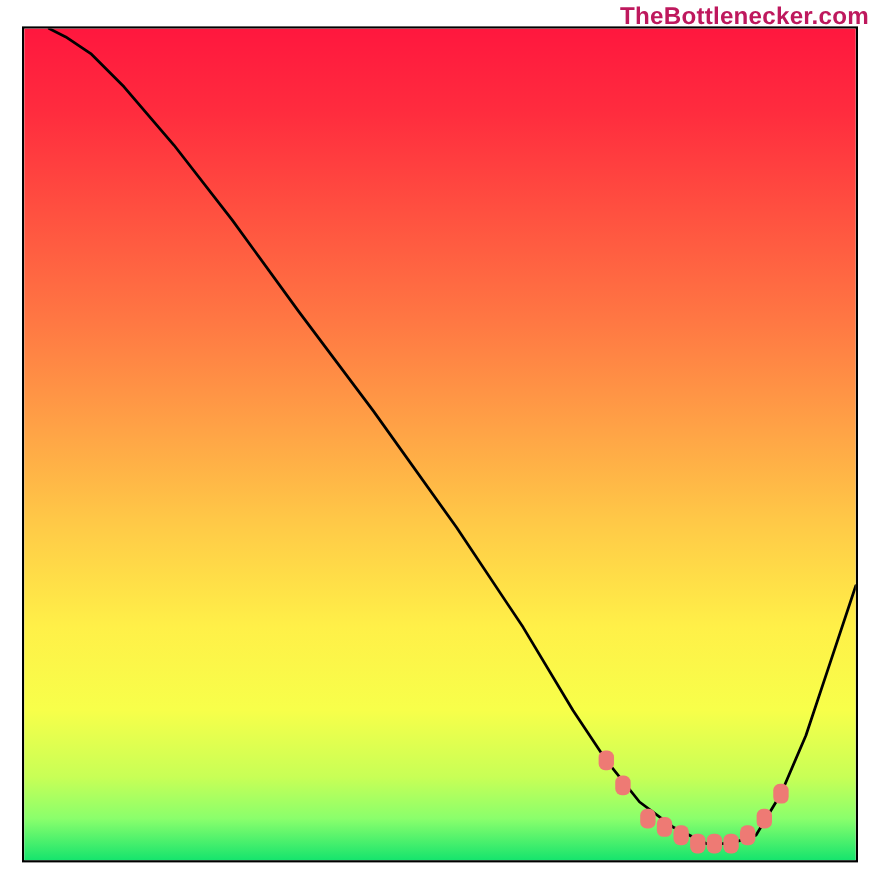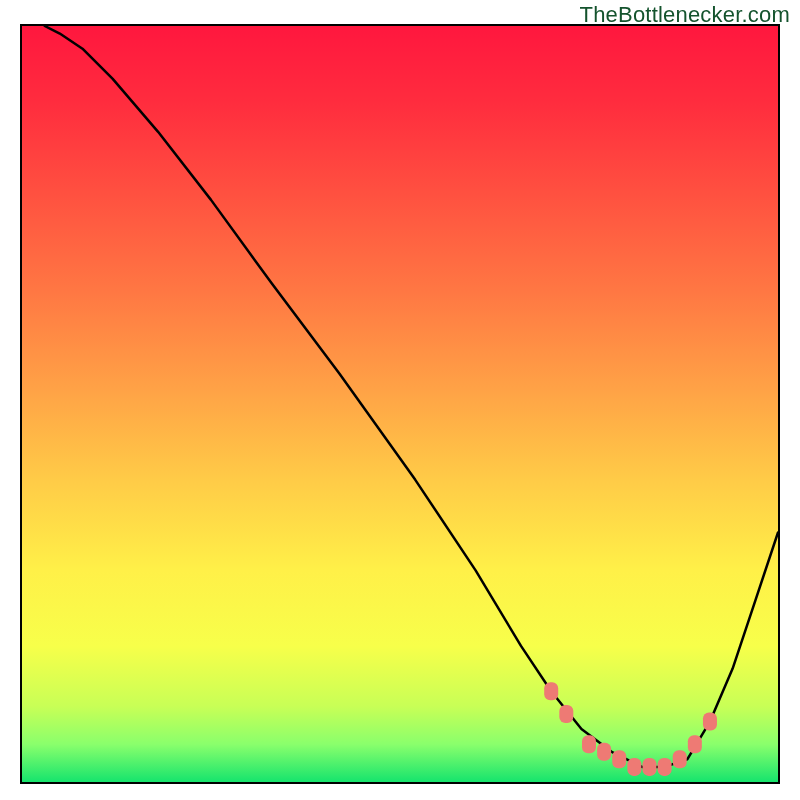--- a/index.html
+++ b/index.html
@@ -14,22 +14,22 @@
   .chart-wrap {
     position: relative;
     width: 800px;
     height: 800px;
   }
   .watermark {
     position: absolute;
     top: 2px;
     right: 10px;
     font-size: 22px;
-    font-weight: 400;
-    color: #14532d;
+    font-weight: 700;
+    color: #be185d;
     letter-spacing: 0.2px;
   }
   .plot-area {
     position: absolute;
     left: 20px;
     top: 24px;
     width: 760px;
     height: 760px;
     box-sizing: border-box;
     border: 2px solid #000000;

